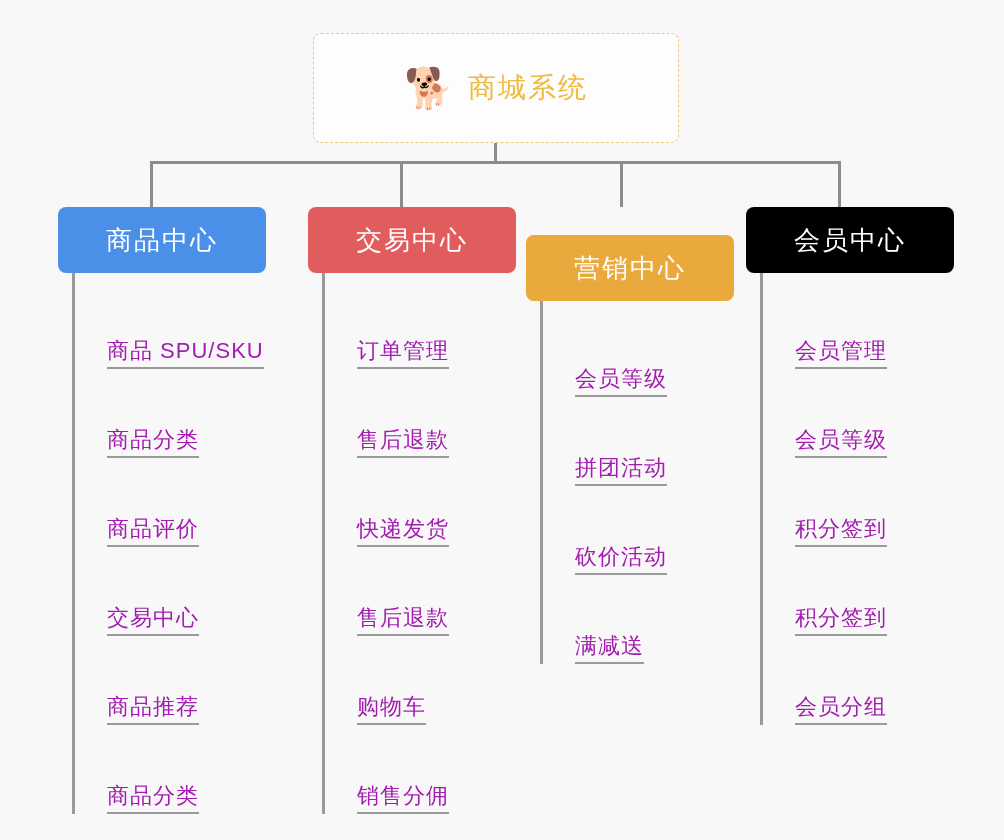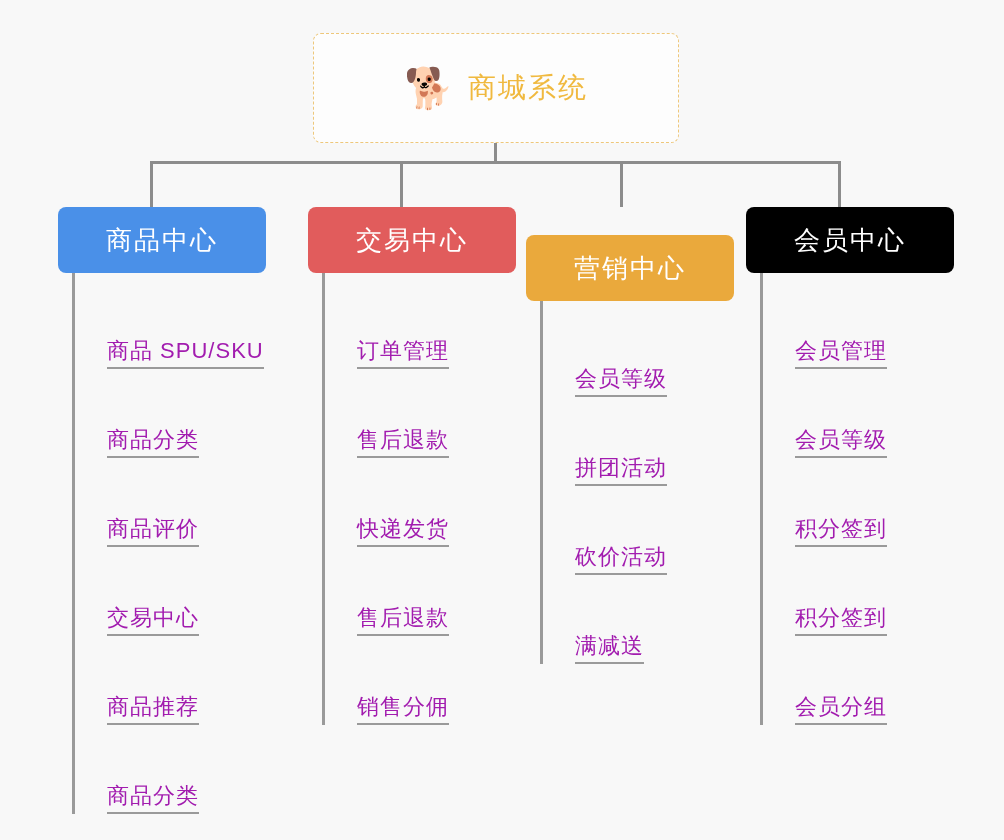--- a/index.html
+++ b/index.html
@@ -155,20 +155,23 @@
       <div class="leaf-item">
         <span class="leaf-label">售后退款</span>
       </div>
       <div class="leaf-item">
         <span class="leaf-label">快递发货</span>
       </div>
       <div class="leaf-item">
         <span class="leaf-label">售后退款</span>
       </div>
       <div class="leaf-item">
+        <span class="leaf-label">购物车</span>
+      </div>
+      <div class="leaf-item">
         <span class="leaf-label">销售分佣</span>
       </div>
     </div>
   </div>
 
   <div class="column" style="left:526px;">
     <div class="col-header" style="background:#eaa93c;margin-top:28px;">
       <span>营销中心</span>
     </div>
     <div class="leaf-stack">

